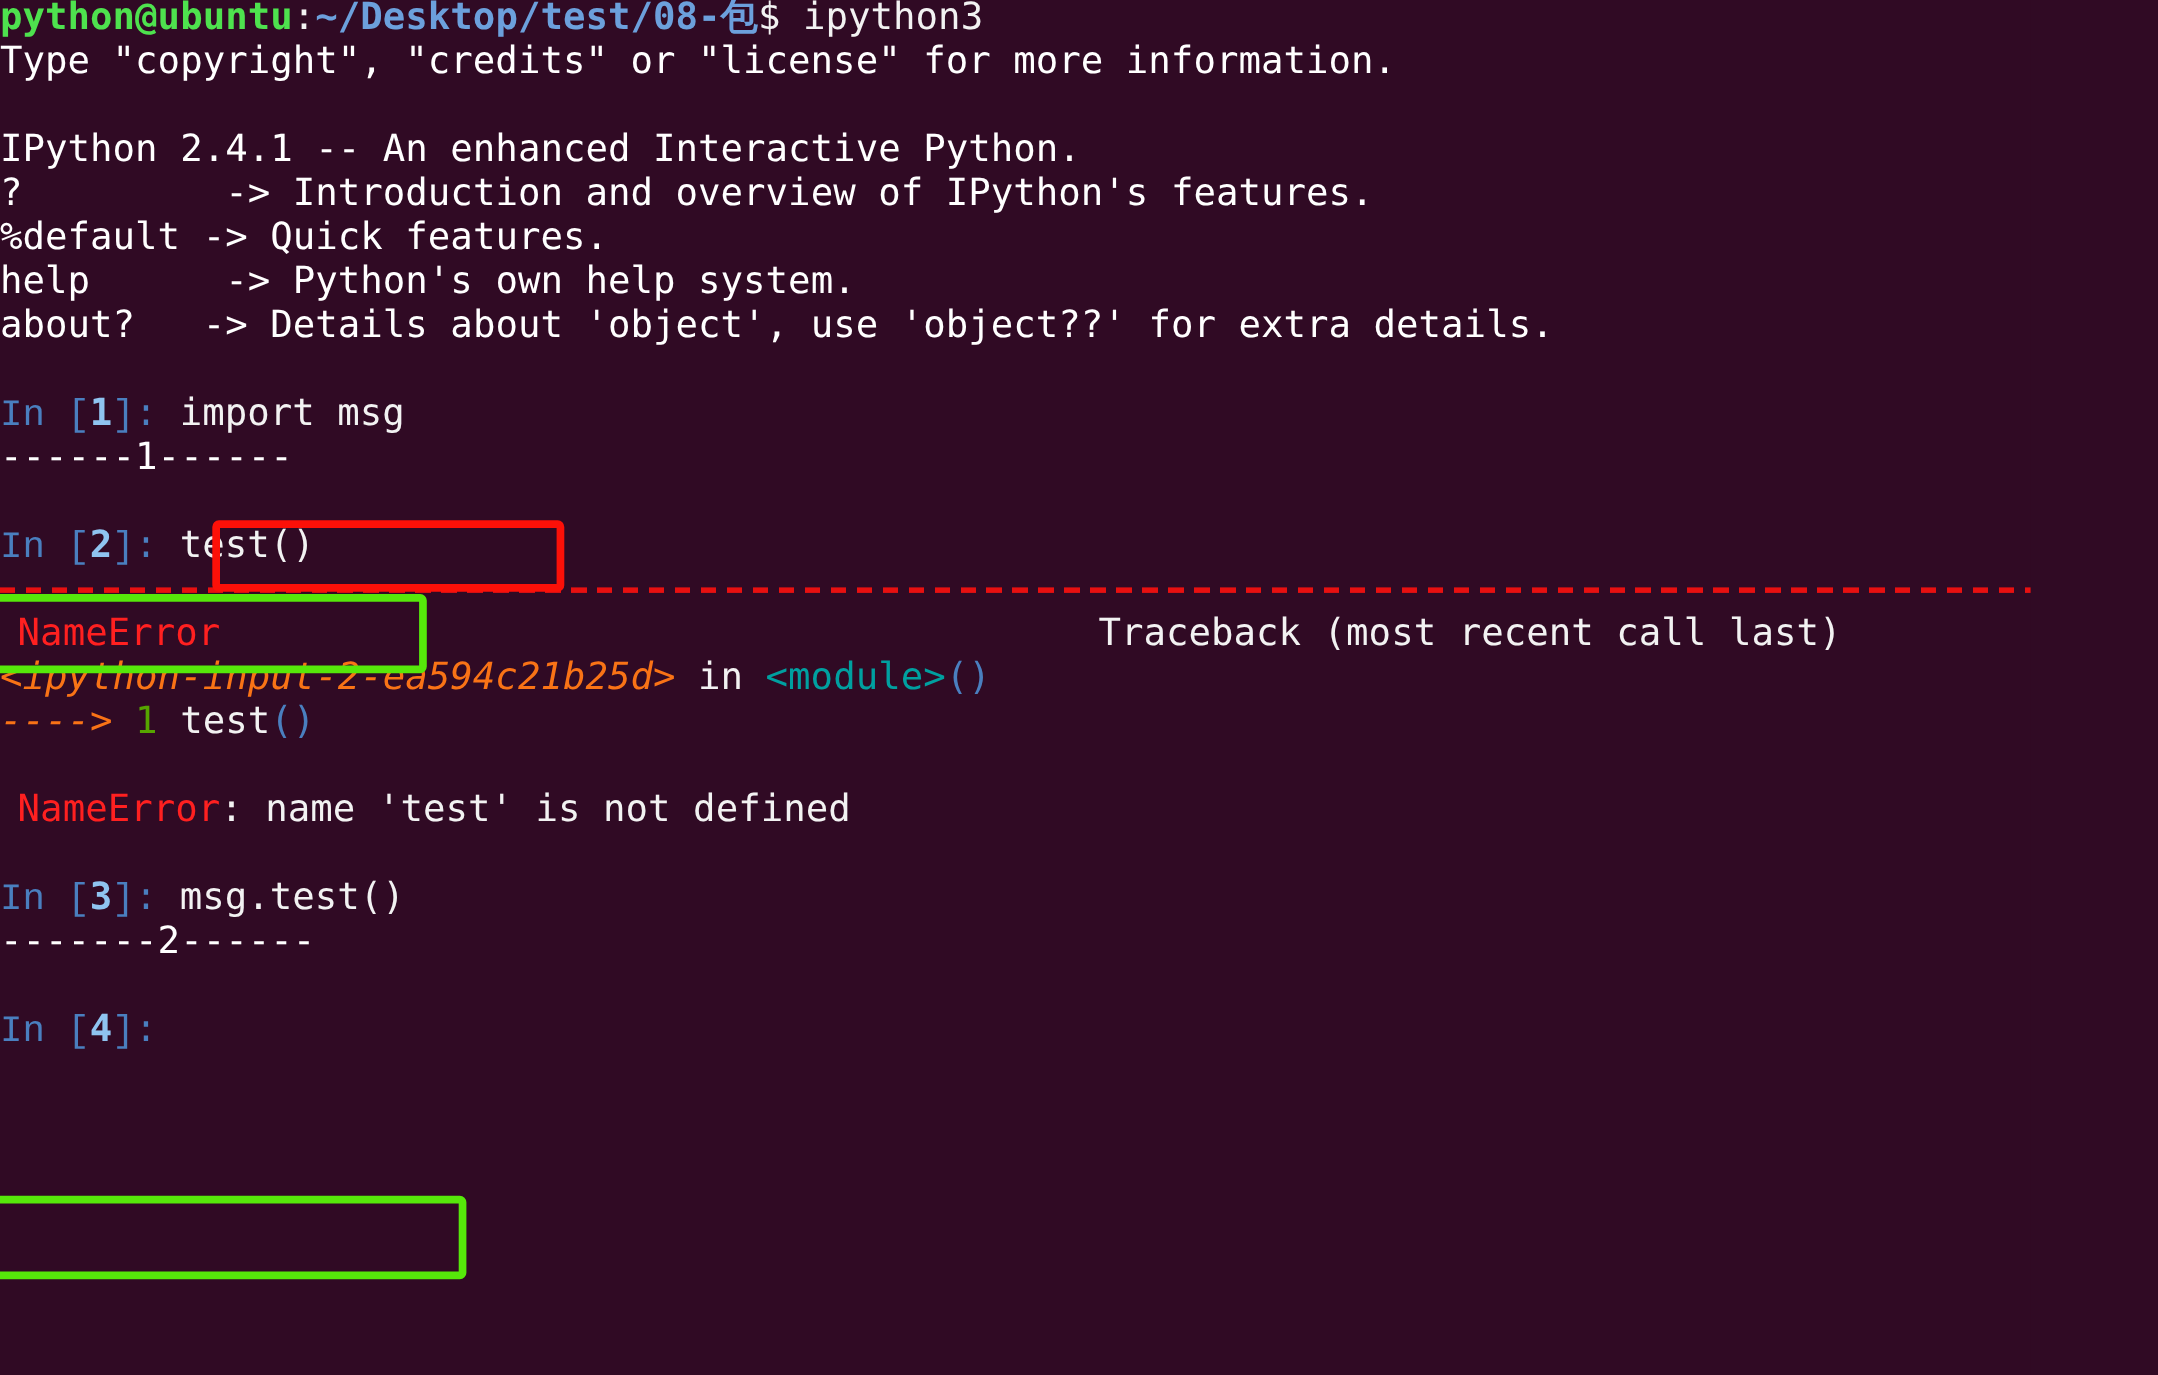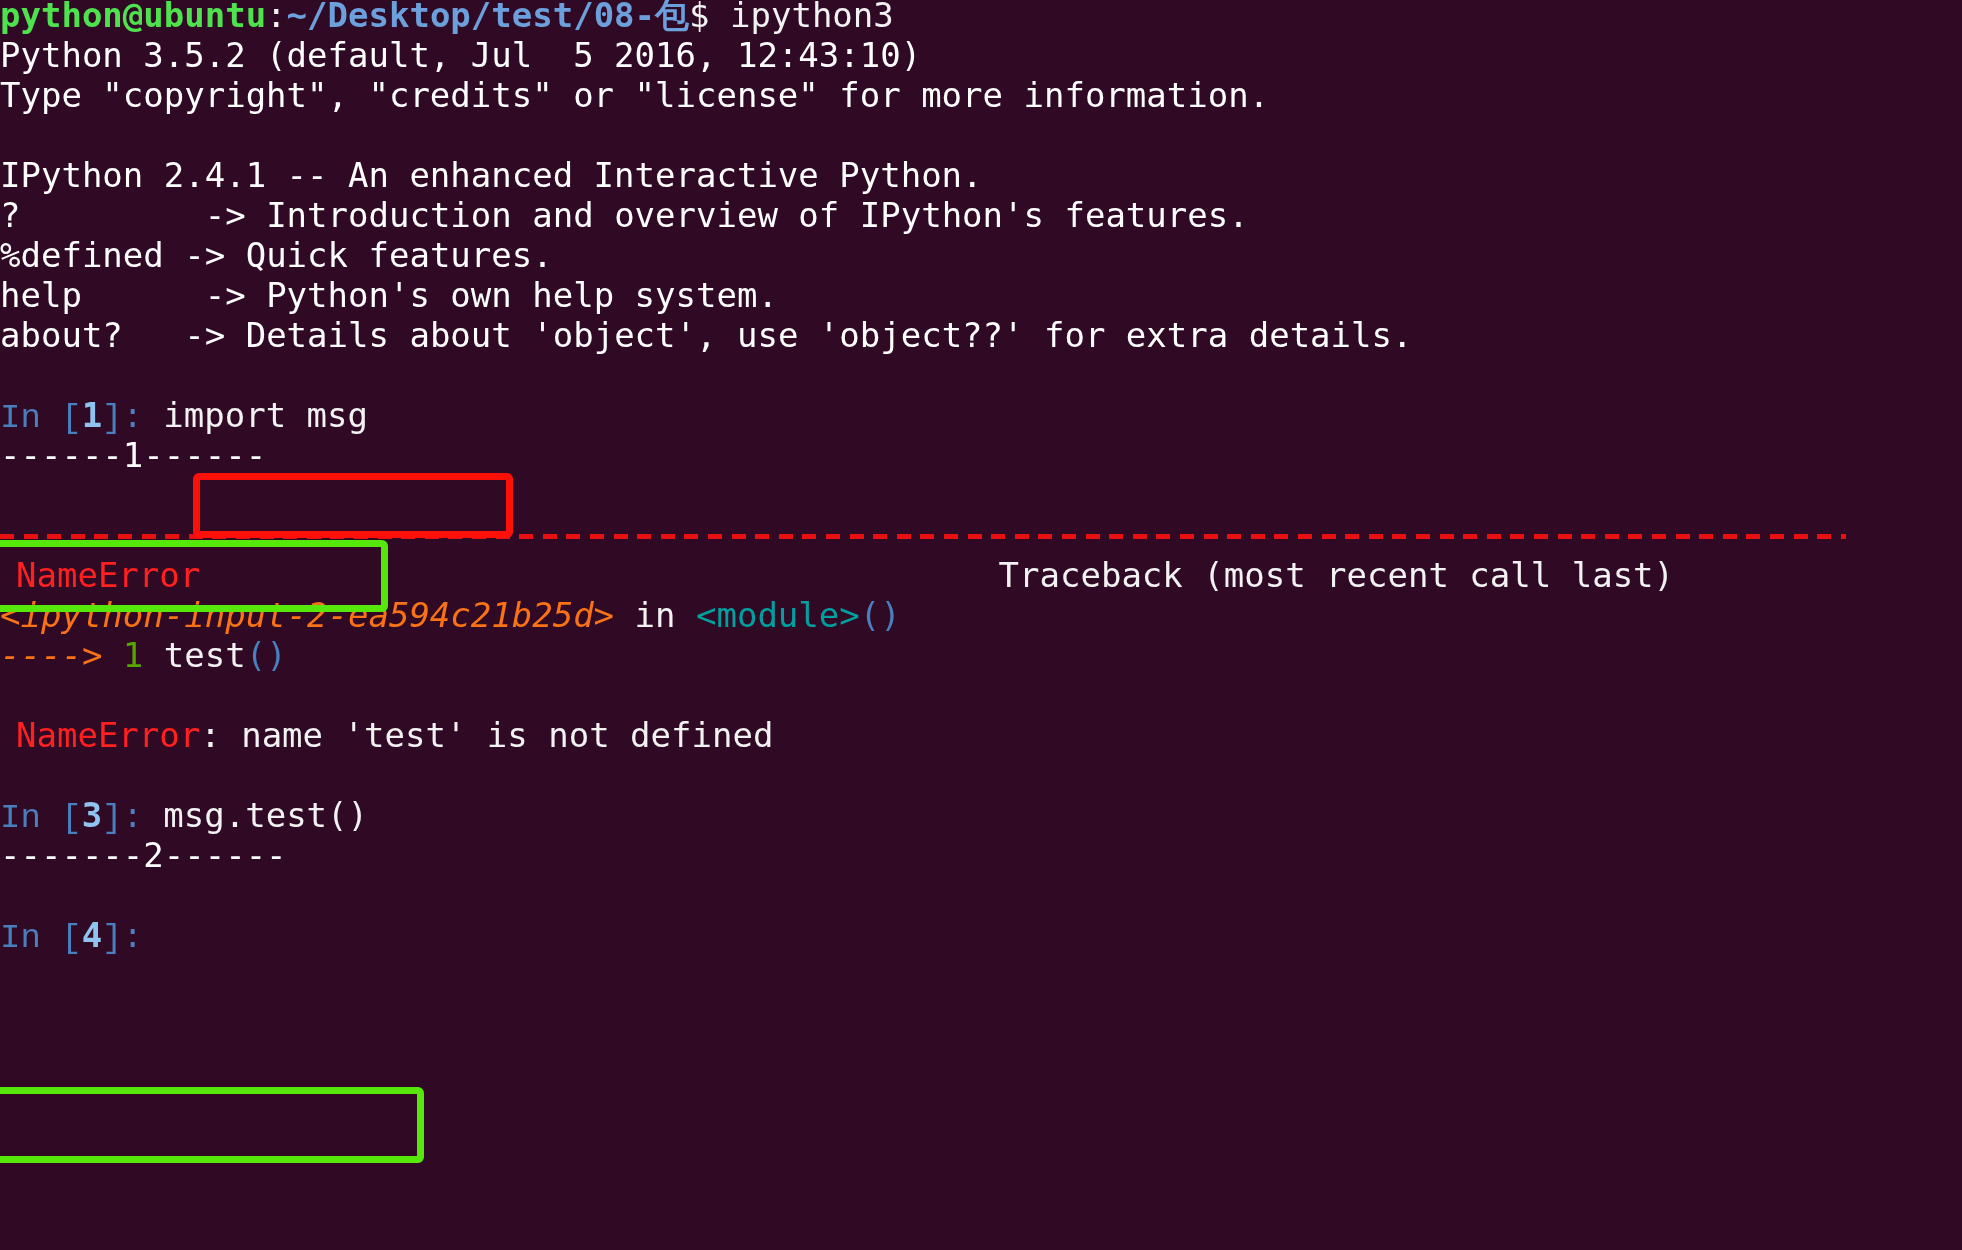--- a/index.html
+++ b/index.html
@@ -80,43 +80,43 @@
   }
 </style>
 </head>
 <body>
 
 <div id="terminal">
   <div class="screen">
 
     <div class="line"><span class="c-green">python@ubuntu</span><span class="c-white">:</span><span class="c-blue">~/Desktop/test/08-包</span><span class="c-white">$</span><span class="c-white"> ipython3</span></div>
 
-    <div class="line">Python 3.5.2 (default, Jul  5 2016, 12:43:10)</div>
     <div class="line">Type "copyright", "credits" or "license" for more information.</div>
 
     <div class="line">&nbsp;</div>
 
     <div class="line">IPython 2.4.1 -- An enhanced Interactive Python.</div>
 
     <div class="line"><span>?</span><span>         </span><span>-&gt; </span><span>Introduction and overview of IPython's features.</span></div>
 
-    <div class="line"><span>%defined</span><span> </span><span>-&gt; </span><span>Quick features.</span></div>
+    <div class="line"><span>%default</span><span> </span><span>-&gt; </span><span>Quick features.</span></div>
 
     <div class="line"><span>help</span><span>      </span><span>-&gt; </span><span>Python's own help system.</span></div>
 
     <div class="line"><span>about?</span><span>   </span><span>-&gt; </span><span>Details about 'object', use 'object??' for extra details.</span></div>
 
     <div class="line">&nbsp;</div>
 
     <div class="line"><span class="c-promptblue">In [</span><span class="c-promptnum">1</span><span class="c-promptblue">]: </span><span class="c-white">import msg</span></div>
 
     <div class="line">------1------</div>
 
     <div class="line">&nbsp;</div>
 
+    <div class="line"><span class="c-promptblue">In [</span><span class="c-promptnum">2</span><span class="c-promptblue">]: </span><span class="c-white">test()</span></div>
 
     <div class="sep-row">
         <div class="sep-line"></div>
       </div>
 
     <div class="line"><span class="c-red">NameError</span><span>                                       </span><span class="c-white">Traceback (most recent call last)</span></div>
 
     <div class="line"><span class="c-darkgreen">&lt;ipython-input-2-ea594c21b25d&gt;</span><span class="c-white"> in </span><span class="c-teal">&lt;module&gt;</span><span class="c-paren">()</span></div>
 
     <div class="line"><span class="c-darkgreen">----&gt; </span><span class="c-num-green">1</span><span class="c-white"> test</span><span class="c-paren">()</span></div>

